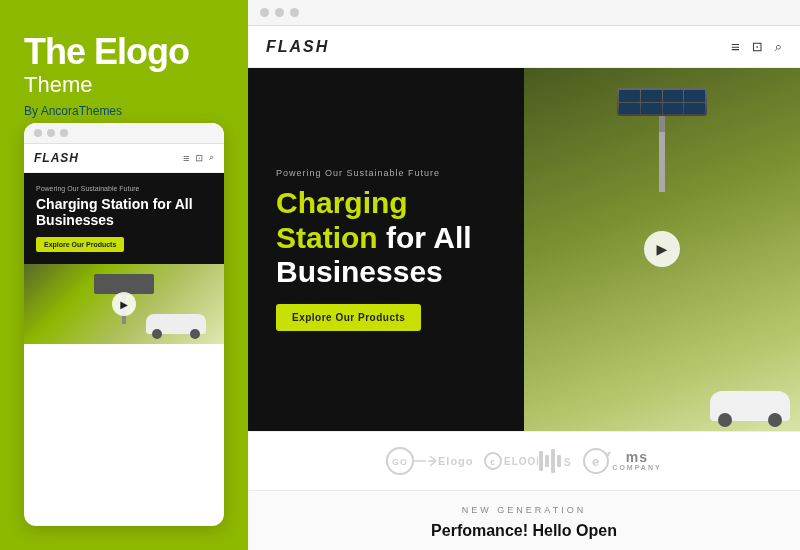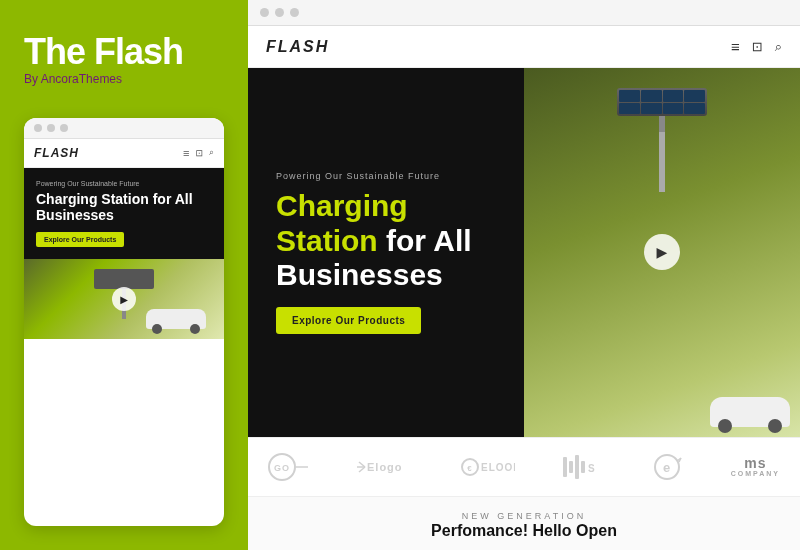--- a/index.html
+++ b/index.html
@@ -31,22 +31,22 @@
     }
     .sidebar-subtitle {
       font-size: 22px;
       font-weight: 400;
       color: #fff;
       margin-top: 0;
       margin-bottom: 6px;
     }
     .sidebar-byline {
       font-size: 12px;
-      color: #701a75;
-      margin-bottom: 32px;
+      color: #0c4a6e;
+      margin-bottom: 5px;
     }
 
     
     .mobile-mockup {
       background: #fff;
       border-radius: 12px;
       overflow: hidden;
       box-shadow: 0 4px 16px rgba(0,0,0,0.18);
       flex: 1;
     }
@@ -324,21 +324,21 @@
       background: #555;
       border-radius: 50%;
     }
     .car-wheel1 { left: 8px; }
     .car-wheel2 { right: 8px; }
 
     
     .logos-strip {
       display: flex;
       align-items: center;
-      justify-content: space-between;
+      justify-content: center;
       padding: 12px 20px;
       background: #fff;
       border-top: 1px solid #eee;
       border-bottom: 1px solid #eee;
       height: 60px;
     }
     .logo-item {
       display: flex;
       align-items: center;
       gap: 4px;
@@ -369,33 +369,35 @@
     .bottom-section {
       padding: 14px 20px 10px;
       text-align: center;
       background: #fafafa;
     }
     .bottom-eyebrow {
       font-size: 9px;
       letter-spacing: 3px;
       color: #888;
       text-transform: uppercase;
+      margin-bottom: 6px;
     }
     .bottom-title {
       font-size: 16px;
       font-weight: 900;
       color: #111;
       line-height: 1.2;
     }
   </style>
 </head>
 <body>
 
 <div class="sidebar">
-  <div class="sidebar-title">The Flash</div>
+  <div class="sidebar-title">The Elogo</div>
+  <div class="sidebar-subtitle">Theme</div>
   <div class="sidebar-byline">By AncoraThemes</div>
 
   <div class="mobile-mockup">
     <div class="mobile-browser-bar">
       <div class="mobile-dot"></div>
       <div class="mobile-dot"></div>
       <div class="mobile-dot"></div>
     </div>
     <div class="mobile-navbar">
       <span class="mobile-logo">FLASH</span>

